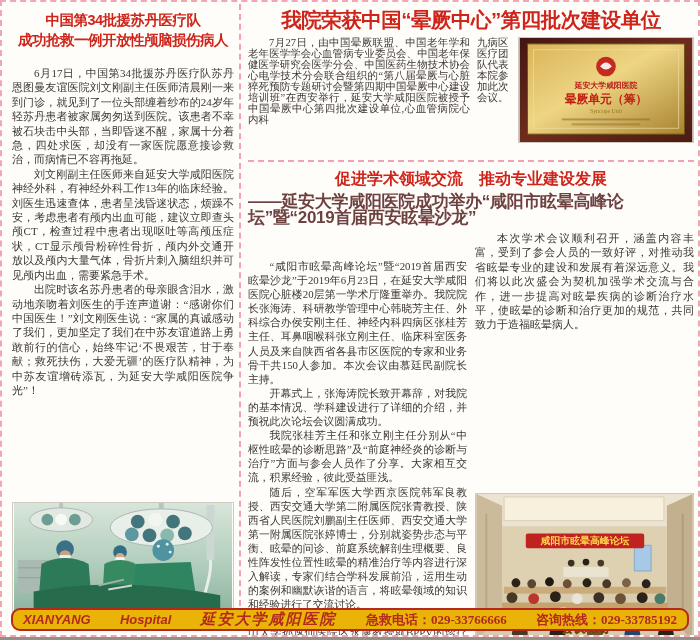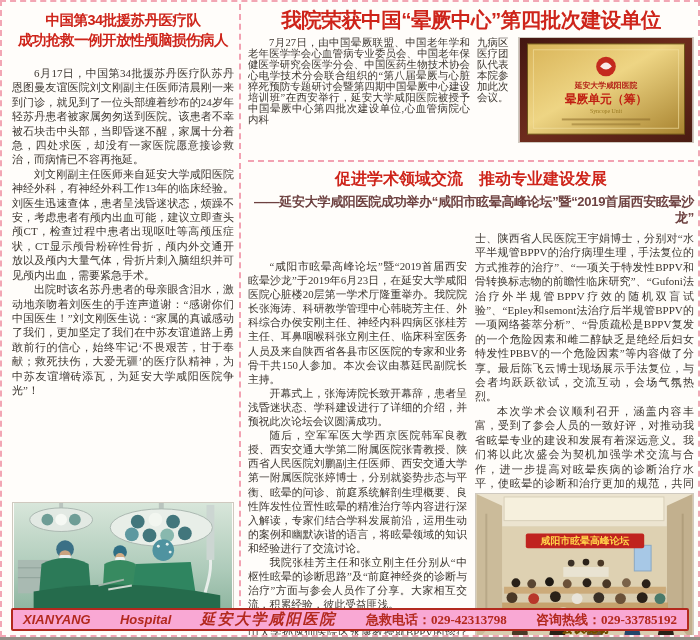--- a/index.html
+++ b/index.html
@@ -19,33 +19,33 @@
   .divider-v{position:absolute;left:237px;top:2px;height:612px;width:0;border-left:2px dashed #f2a2b2;}
   
   .right{position:absolute;left:246px;top:6px;width:446px;}
   .syncope-head{font-size:20.5px;line-height:24px;letter-spacing:-0.5px;margin-bottom:5px;}
   .syncope-row{display:flex;gap:7px;}
   .syncope-body{width:222px;font-size:10.5px;line-height:11px;text-align:justify;text-indent:2em;height:118px;overflow:hidden;}
   .syncope-note{width:34px;font-size:10.5px;line-height:11px;}
   .plaque{width:176px;height:106px;}
   .divider-h{border-top:2px dashed #f2a2b2;margin:5px 0 3px;}
   .vertigo-head{font-size:16px;line-height:27px;margin-top:1px;}
-  .vertigo-sub{font-size:13px;line-height:16px;font-weight:bold;color:#6d4140;text-align:right;
+  .vertigo-sub{font-size:17px;line-height:16px;font-weight:bold;color:#6d4140;text-align:left;
                font-family:"Liberation Sans","DejaVu Sans",sans-serif;margin:2px 0 5px;letter-spacing:-0.3px;}
   .vcols{display:flex;gap:8px;}
   .vcol{width:219px;font-size:10.8px;line-height:14.1px;text-align:justify;}
   .vcol1{height:412px;overflow:hidden;margin-top:28px;}
   .vcol2{height:412px;display:flex;flex-direction:column;}
   .vcol2 .vtext{flex:1;overflow:hidden;}
   .vcol p.cont{text-indent:0;}
   .conference{width:219px;height:150px;margin-top:3px;}
   
-  .footer{position:absolute;left:9px;right:9px;bottom:4px;height:23px;border:2px solid #b3291e;border-radius:2px;
+  .footer{position:absolute;left:9px;right:9px;bottom:4px;height:23px;border:2px solid #b3291e;border-radius:9px;
           display:flex;align-items:center;justify-content:space-between;padding:0 10px;box-sizing:border-box;
-          color:#b3291e;background:#f9a8d4;}
+          color:#b3291e;background:#eab308;}
   .footer .en{font-family:"Liberation Sans","DejaVu Sans",sans-serif;font-style:italic;font-weight:bold;font-size:13px;}
   .footer .callig{font-weight:bold;font-style:italic;font-size:15px;letter-spacing:2px;}
   .footer .phone{font-weight:bold;font-size:13px;}
 </style>
 </head>
 <body>
 
 <div class="page">
 
   <div class="sudan">
@@ -144,28 +144,27 @@
     </div>
 
     <div class="divider-h"></div>
 
     <div>
       <h2 class="red-head vertigo-head">促进学术领域交流　推动专业建设发展</h2>
       <div class="vertigo-sub">——延安大学咸阳医院成功举办“咸阳市眩晕高峰论坛”暨“2019首届西安眩晕沙龙”</div>
       <div class="vcols">
         <div class="vcol vcol1 body-text">
           <p>“咸阳市眩晕高峰论坛”暨“2019首届西安眩晕沙龙”于2019年6月23日，在延安大学咸阳医院心脏楼20层第一学术厅隆重举办。我院院长张海涛、科研教学管理中心韩晓芳主任、外科综合办侯安刚主任、神经内科四病区张桂芳主任、耳鼻咽喉科张立刚主任、临床科室医务人员及来自陕西省各县市区医院的专家和业务骨干共150人参加。本次会议由慕廷民副院长主持。</p>
-          <p>开幕式上，张海涛院长致开幕辞，患者呈浅昏迷状态、学科建设进行了详细的介绍，并预祝此次论坛会议圆满成功。</p>
+          <p>开幕式上，张海涛院长致开幕辞，对我院的基本情况、学科建设进行了详细的介绍，并预祝此次论坛会议圆满成功。</p>
+          <p>我院张桂芳主任和张立刚主任分别从“中枢性眩晕的诊断思路”及“前庭神经炎的诊断与治疗”方面与参会人员作了分享。大家相互交流，积累经验，彼此受益匪浅。</p>
           <p>随后，空军军医大学西京医院韩军良教授、西安交通大学第二附属医院张青教授、陕西省人民医院刘鹏副主任医师、西安交通大学第一附属医院张婷博士，分别就姿势步态与平衡、眩晕的问诊、前庭系统解剖生理概要、良性阵发性位置性眩晕的精准治疗等内容进行深入解读，专家们结合学科发展前沿，运用生动的案例和幽默诙谐的语言，将眩晕领域的知识和经验进行了交流讨论。</p>
-          <p>我院张桂芳主任和张立刚主任分别从“中枢性眩晕的诊断思路”及“前庭神经炎的诊断与治疗”方面与参会人员作了分享。大家相互交流，积累经验，彼此受益匪浅。</p>
           <p>下午，召开“2019首届西安眩晕沙龙”。中山大学孙逸仙医院区永康教授就BPPV的诊疗给大家进行了细致的讲解。西安交通大学第一附属医院韩鹏博士、西安交通大学第二附属医院陈飞云博士和王军利博士、空军大学唐都医院刘承程博</p>
         </div>
         <div class="vcol vcol2">
           <div class="vtext body-text">
-            <p class="cont">士、陕西省人民医院王宇娟博士，分别对“水平半规管BPPV的治疗病理生理，手法复位的方式推荐的治疗”、“一项关于特发性BPPV和骨转换标志物的前瞻性临床研究”、“Gufoni法治疗外半规管BPPV疗效的随机双盲试验”、“Epley和semont法治疗后半规管BPPV的一项网络荟萃分析”、“骨质疏松是BPPV复发的一个危险因素和雌二醇缺乏是绝经后妇女特发性PBBV的一个危险因素”等内容做了分享。最后陈飞云博士现场展示手法复位，与会者均跃跃欲试，交流互动，会场气氛热烈。</p>
             <p>本次学术会议顺利召开，涵盖内容丰富，受到了参会人员的一致好评，对推动我省眩晕专业的建设和发展有着深远意义。我们将以此次盛会为契机加强学术交流与合作，进一步提高对眩晕疾病的诊断治疗水平，使眩晕的诊断和治疗更加的规范，共同致力于造福眩晕病人。</p>
 
           </div>
 
           <svg class="photo conference" viewBox="0 0 219 150">
             <rect width="219" height="150" fill="#d9cdb0"></rect>
             <rect x="0" y="0" width="219" height="33" fill="#ece4d0"></rect>
             <rect x="28" y="3" width="162" height="24" fill="#f6f0dd" stroke="#d8cfb8"></rect>
             <polygon points="0,0 26,12 26,118 0,150" fill="#cbbb9a"></polygon>
             <polygon points="219,0 193,12 193,118 219,150" fill="#c2b08e"></polygon>
@@ -213,17 +212,17 @@
           </svg>
         </div>
       </div>
     </div>
   </div>
 
   <div class="footer">
     <span class="en">XIANYANG</span>
     <span class="en">Hospital</span>
     <span class="callig">延安大学咸阳医院</span>
-    <span class="phone">急救电话：029-42313798</span>
+    <span class="phone">急救电话：029-33766666</span>
     <span class="phone">咨询热线：029-33785192</span>
   </div>
 
 </div>
 
 </body></html>

